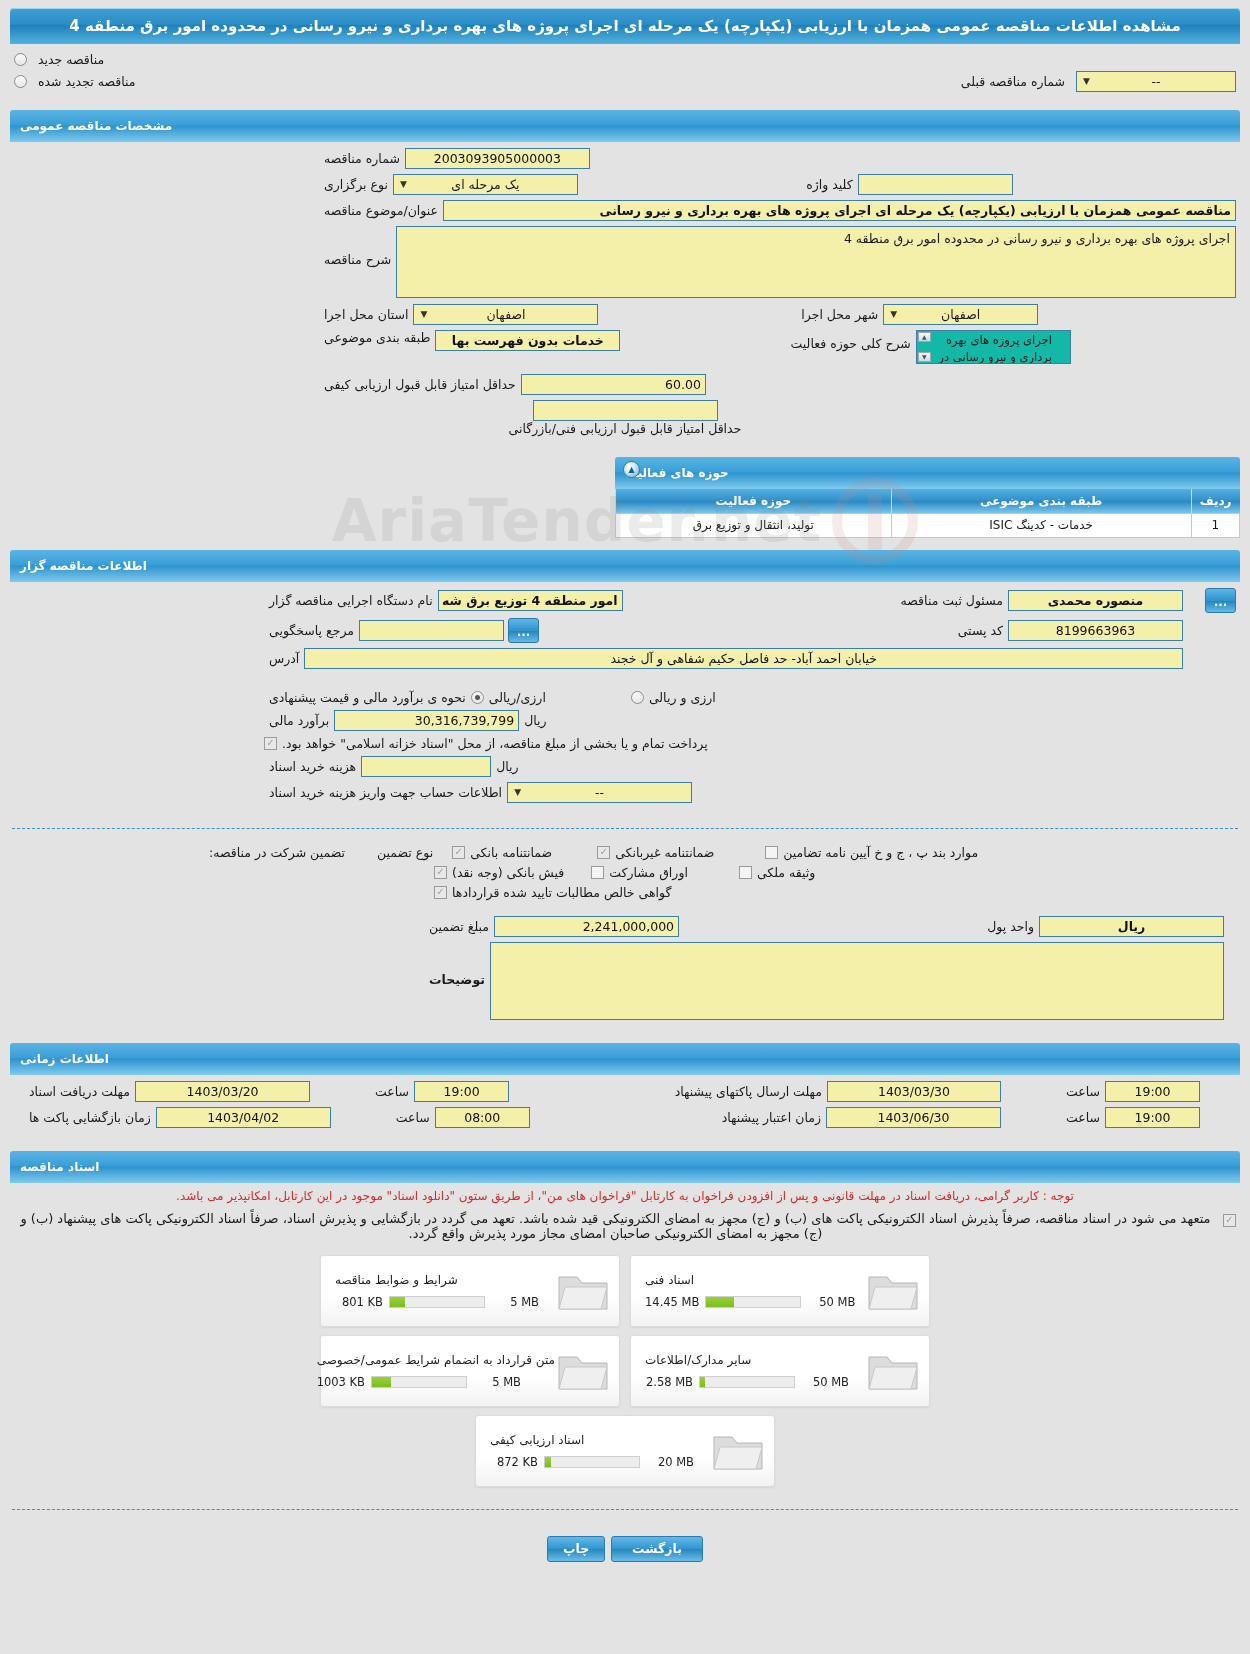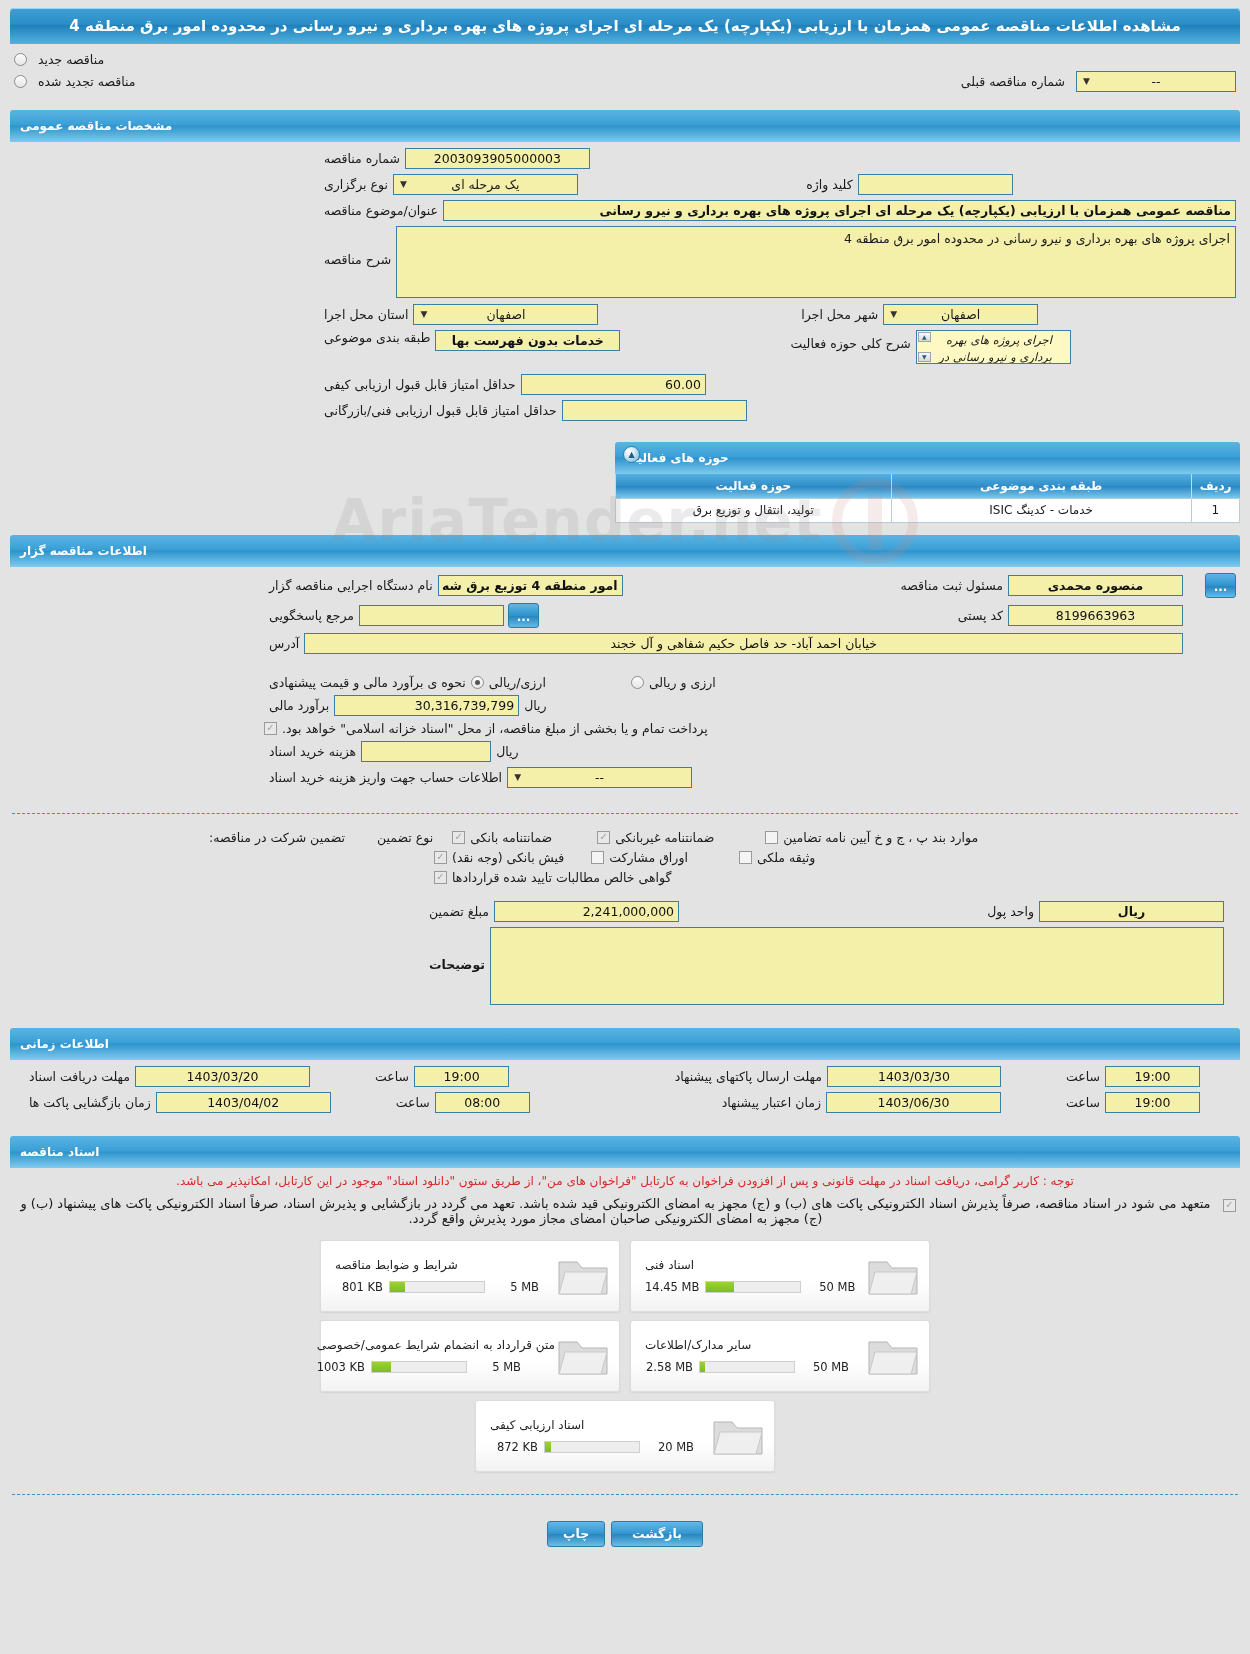--- a/index.html
+++ b/index.html
@@ -98,29 +98,28 @@
   .ta {
     background: #f5f0a9;
     border: 1px solid #3b7ea8;
     font-size: 12.5px;
     padding: 3px 5px;
     text-align: right;
     overflow: hidden;
     line-height: 1.5;
   }
   .spin {
-    background: #fef9c3;
+    background: #14b8a6;
     border: 1px solid #3b7ea8;
     font-size: 11.5px;
     padding: 1px 18px 1px 3px;
     text-align: right;
     line-height: 1.45;
     position: relative;
     overflow: hidden;
-    font-style: italic;
   }
   .spin .arrows {
     position: absolute; left: 1px; top: 1px;
     width: 13px; height: calc(100% - 2px);
     display: flex; flex-direction: column; justify-content: space-between;
   }
   .spin .arrows span {
     background: linear-gradient(to bottom,#fafafa,#d7d7d7);
     border: 1px solid #9aa7b0;
     height: 10px; font-size: 6px; line-height: 8px; text-align: center; color: #2a5d80;
@@ -334,21 +333,21 @@
       <span style="width:305px"></span>
     </div>
 
     <div class="row" style="justify-content:flex-start;margin-top:10px;">
       <span style="flex:1"></span>
       <div class="inp num" style="width:185px;text-align:right;">60.00</div>
       <span class="lbl">حداقل امتیاز قابل قبول ارزیابی کیفی</span>
       <span style="width:305px"></span>
     </div>
 
-    <div class="row" style="justify-content:flex-start;">
+    <div class="row" style="justify-content:flex-start;flex-direction:column;">
       <span style="flex:1"></span>
       <div class="inp num" style="width:185px;"></div>
       <span class="lbl">حداقل امتیاز قابل قبول ارزیابی فنی/بازرگانی</span>
       <span style="width:305px"></span>
     </div>
   </div>
 
   <div style="margin:6px 10px 0 10px;">
     <div class="sec-head" style="margin:0;width:625px;">
       <span class="collapse-btn">▲</span>

